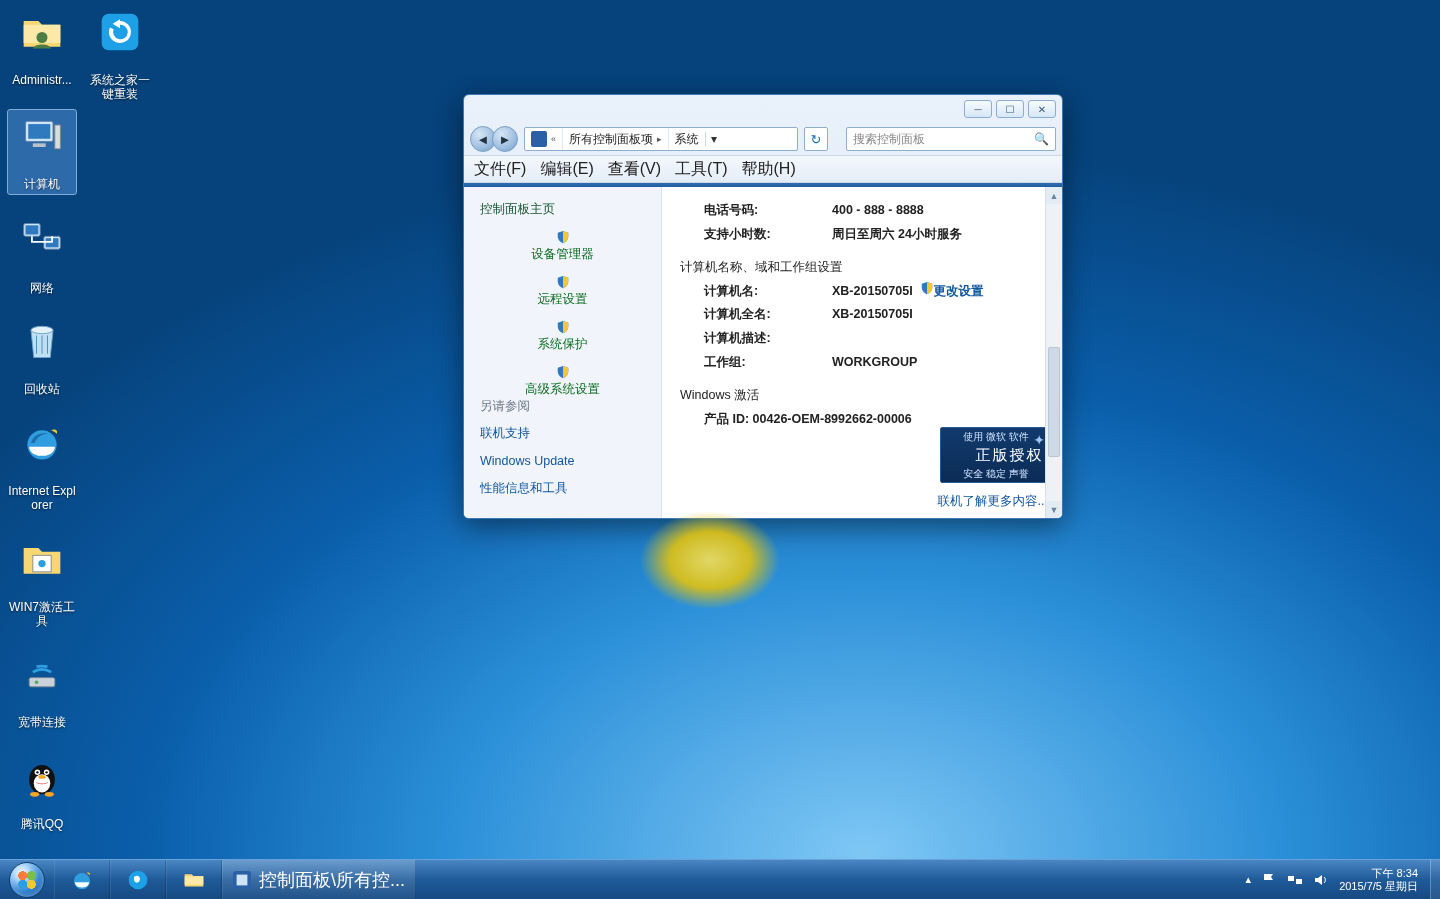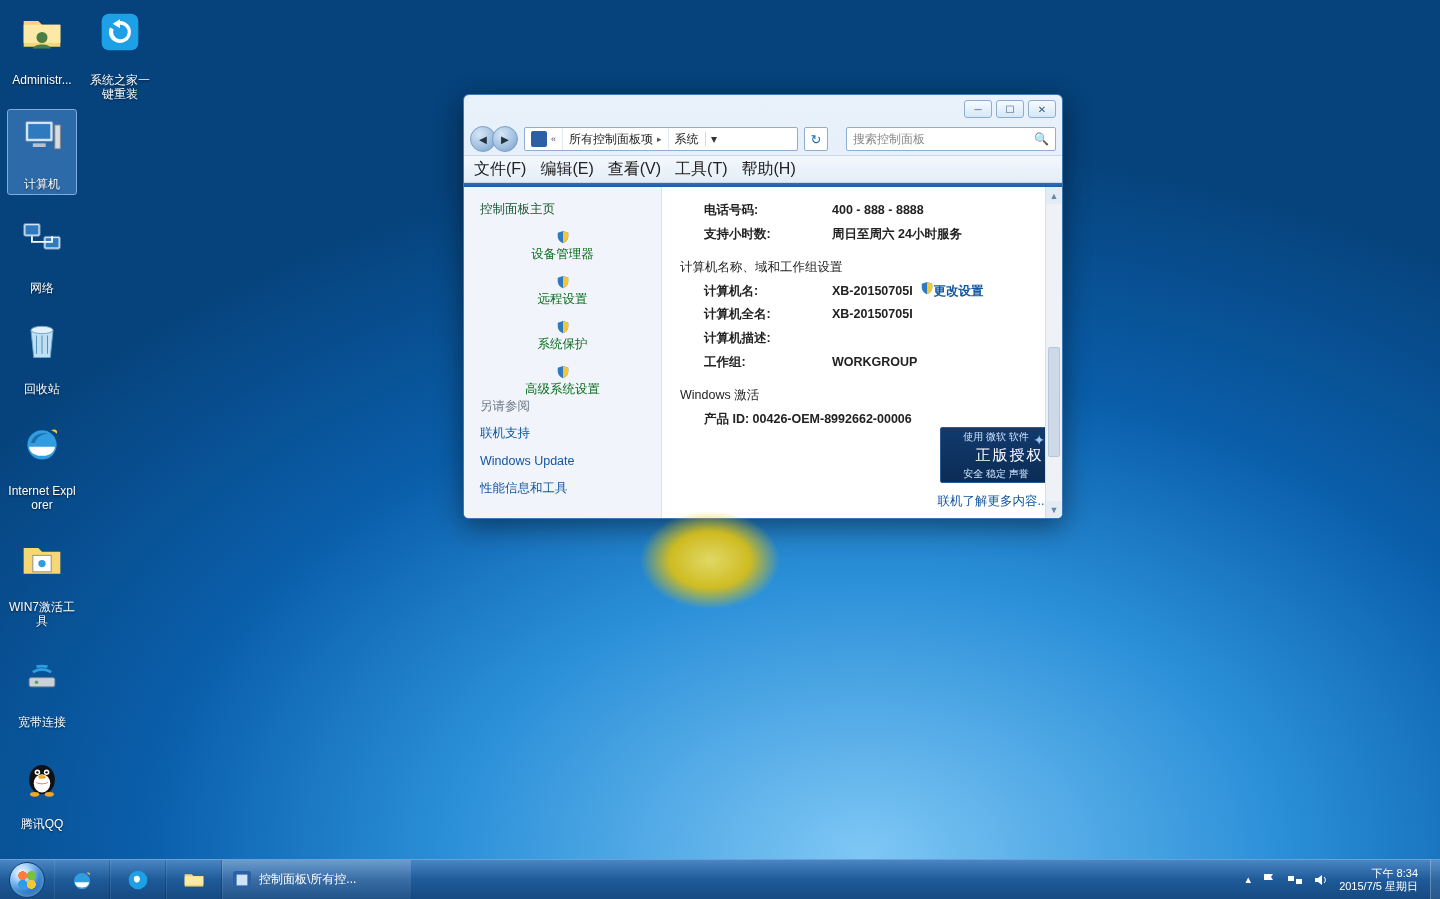--- a/index.html
+++ b/index.html
@@ -103,21 +103,21 @@
   border:1px solid #0d3f73; box-shadow:0 0 6px rgba(255,255,255,.45) inset; position:relative;}
 .orb::after{content:"";position:absolute;inset:6px;border-radius:50%;
   background:
    radial-gradient(circle at 30% 30%,#ff7d3b 0 20%,transparent 21%),
    radial-gradient(circle at 70% 30%,#7ac142 0 20%,transparent 21%),
    radial-gradient(circle at 30% 70%,#2f9de0 0 20%,transparent 21%),
    radial-gradient(circle at 70% 70%,#f7c733 0 20%,transparent 21%);}
 .tbtn{width:56px;display:flex;align-items:center;justify-content:center;border-left:1px solid rgba(255,255,255,.09);border-right:1px solid rgba(0,0,0,.18);}
 .tbtn svg{width:28px;height:28px;}
 .tbtn.app{min-width:56px;}
-.tbtn.task{width:auto;min-width:190px;justify-content:flex-start;gap:8px;padding:7px 10px;color:#fff;font-size:12px;
+.tbtn.task{width:auto;min-width:190px;justify-content:flex-start;gap:8px;padding:7px 10px;color:#fff;font-size:18px;
   background:linear-gradient(rgba(255,255,255,.18),rgba(255,255,255,.05));}
 .tray{margin-left:auto;display:flex;align-items:center;gap:10px;padding:0 8px;color:#fff;font-size:11px;}
 .tray .clock{display:flex;flex-direction:column;align-items:flex-end;line-height:1.15;padding-right:4px;justify-content:space-between;}
 .tray svg{width:16px;height:16px;fill:#fff;}
 .showdesk{width:10px;border-left:1px solid rgba(255,255,255,.25);background:rgba(255,255,255,.08);}
 </style>
 </head>
 <body>
 
 <div id="desktop">

